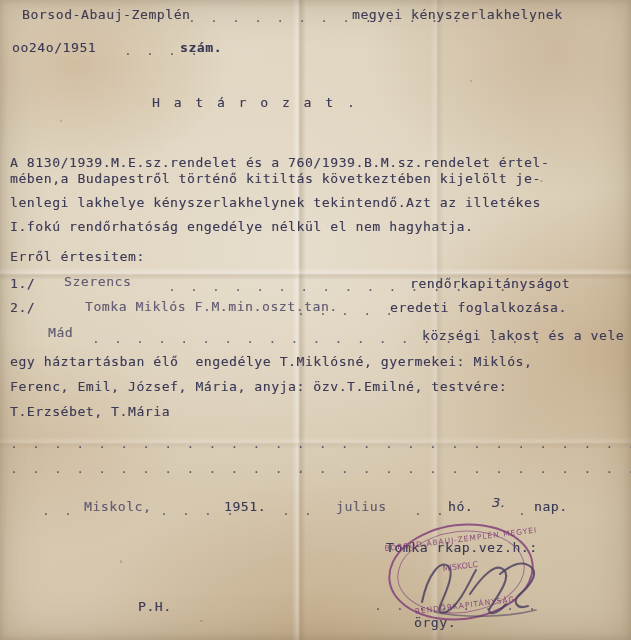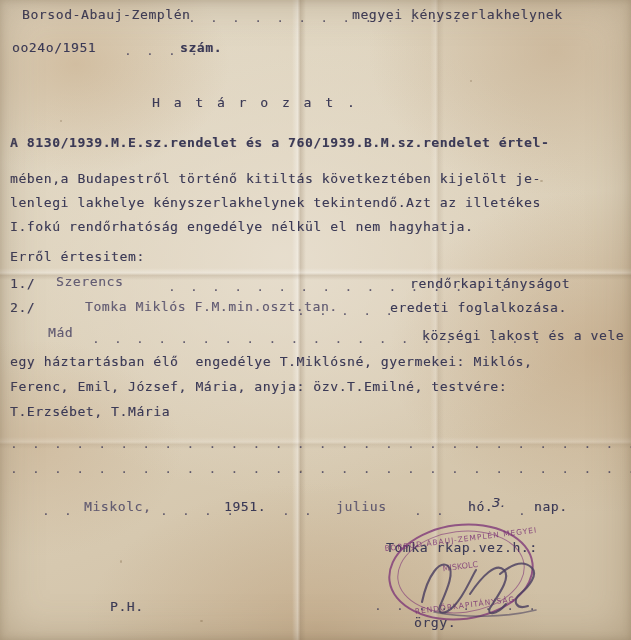--- a/index.html
+++ b/index.html
@@ -153,29 +153,29 @@
   <div class="t" style="left:22px; top:8px;">Borsod-Abauj-Zemplén</div>
   <div class="dots" style="left:188px; top:10px;">. . . . . . . . . . . . .</div>
   <div class="t" style="left:352px; top:8px;">megyei kényszerlakhelynek</div>
 
   <div class="t" style="left:12px; top:41px;">oo24o/1951</div>
   <div class="dots" style="left:124px; top:43px;">. . . .</div>
   <div class="t" style="left:180px; top:41px; font-weight:bold;">szám.</div>
 
   <div class="t big" style="left:152px; top:96px;">H a t á r o z a t .</div>
 
-  <div class="t" style="left:10px; top:136px;font-weight:bold;">A 8130/1939.M.E.sz.rendelet és a 760/1939.B.M.sz.rendelet értel-</div>
+  <div class="t" style="left:10px; top:156px;">A 8130/1939.M.E.sz.rendelet és a 760/1939.B.M.sz.rendelet értel-</div>
   <div class="t" style="left:10px; top:172px;">mében,a Budapestről történő kitiltás következtében kijelölt je-</div>
   <div class="t" style="left:10px; top:196px;">lenlegi lakhelye kényszerlakhelynek tekintendő.Azt az illetékes</div>
   <div class="t" style="left:10px; top:220px;">I.fokú rendőrhatóság engedélye nélkül el nem hagyhatja.</div>
 
   <div class="t" style="left:10px; top:250px;">Erről értesitem:</div>
 
   <div class="t" style="left:10px; top:277px;">1./</div>
-  <div class="t faint" style="left:56px; top:275px;">Szerencs</div>
+  <div class="t faint" style="left:64px; top:275px;">Szerencs</div>
   <div class="dots" style="left:168px; top:279px;">. . . . . . . . . . . . . . . .</div>
   <div class="t" style="left:410px; top:277px;">rendőrkapitányságot</div>
 
   <div class="t" style="left:10px; top:301px;">2./</div>
   <div class="t faint" style="left:48px; top:300px;margin-left:37px;">Tomka Miklós F.M.min.oszt.tan.</div>
   <div class="dots" style="left:297px; top:303px;">. . . . .</div>
   <div class="t" style="left:390px; top:301px;">eredeti foglalkozása.</div>
 
   <div class="t faint" style="left:48px; top:326px;">Mád</div>
   <div class="dots" style="left:92px; top:331px;">. . . . . . . . . . . . . . . . . . . . .</div>
@@ -188,21 +188,21 @@
   <div class="dots" style="left:10px; top:436px;">. . . . . . . . . . . . . . . . . . . . . . . . . . . . . . . . . . . . . . . . . . .</div>
   <div class="dots" style="left:10px; top:461px;">. . . . . . . . . . . . . . . . . . . . . . . . . . . . . . . . . . . . . . . . . . .</div>
 
   <div class="dots" style="left:42px; top:503px;">. .</div>
   <div class="t faint" style="left:84px; top:500px;">Miskolc,</div>
   <div class="dots" style="left:160px; top:503px;">. . . .</div>
   <div class="t" style="left:224px; top:500px;">1951.</div>
   <div class="dots" style="left:282px; top:503px;">. .</div>
   <div class="t faint" style="left:336px; top:500px;">julius</div>
   <div class="dots" style="left:414px; top:503px;">. .</div>
-  <div class="t" style="left:468px; top:500px;">hó.</div>
+  <div class="t" style="left:448px; top:500px;">hó.</div>
   <div class="t hand" style="left:492px; top:496px;">3.</div>
   <div class="dots" style="left:518px; top:503px;">.</div>
   <div class="t" style="left:534px; top:500px;">nap.</div>
 
   <div class="t" style="left:386px; top:541px;">Tomka rkap.vez.h.:</div>
 
   <div id="stamp">
     <div class="ring"></div>
     <div class="ring2"></div>
     <div class="arc top">BORSOD-ABAUJ-ZEMPLÉN MEGYEI</div>
@@ -210,21 +210,21 @@
     <div class="arc bottom">RENDŐRKAPITÁNYSÁG</div>
   </div>
 
   <svg id="signature" viewBox="0 0 150 86">
     <path class="sigpath" d="M18,62 C24,34 36,20 44,26 C52,32 40,56 36,66 C33,74 40,76 50,66 C60,56 66,40 72,30"></path>
     <path class="sigpath" d="M66,54 C78,36 92,22 100,30 C108,38 92,58 86,68 C82,75 92,76 102,64"></path>
     <path class="sigpath" d="M96,34 C108,24 120,20 128,28 C134,34 126,46 116,54 C108,61 112,70 124,66"></path>
     <path class="sigpath" d="M30,72 C60,78 100,78 132,70" style="stroke-width:1.6; opacity:.7"></path>
   </svg>
 
-  <div class="t" style="left:110px; top:600px;text-align:right;">P.H.</div>
+  <div class="t" style="left:138px; top:600px;text-align:right;">P.H.</div>
   <div class="dots" style="left:374px; top:598px;">. . . . . . . .</div>
   <div class="t" style="left:414px; top:616px;">örgy.</div>
 
   <div class="speck" style="left:60px; top:120px; width:2px; height:2px;"></div>
   <div class="speck" style="left:540px; top:180px; width:3px; height:2px;"></div>
   <div class="speck" style="left:300px; top:470px; width:2px; height:2px;"></div>
   <div class="speck" style="left:120px; top:560px; width:2px; height:3px;"></div>
   <div class="speck" style="left:470px; top:80px; width:2px; height:2px;"></div>
   <div class="speck" style="left:200px; top:620px; width:3px; height:2px;"></div>
 

